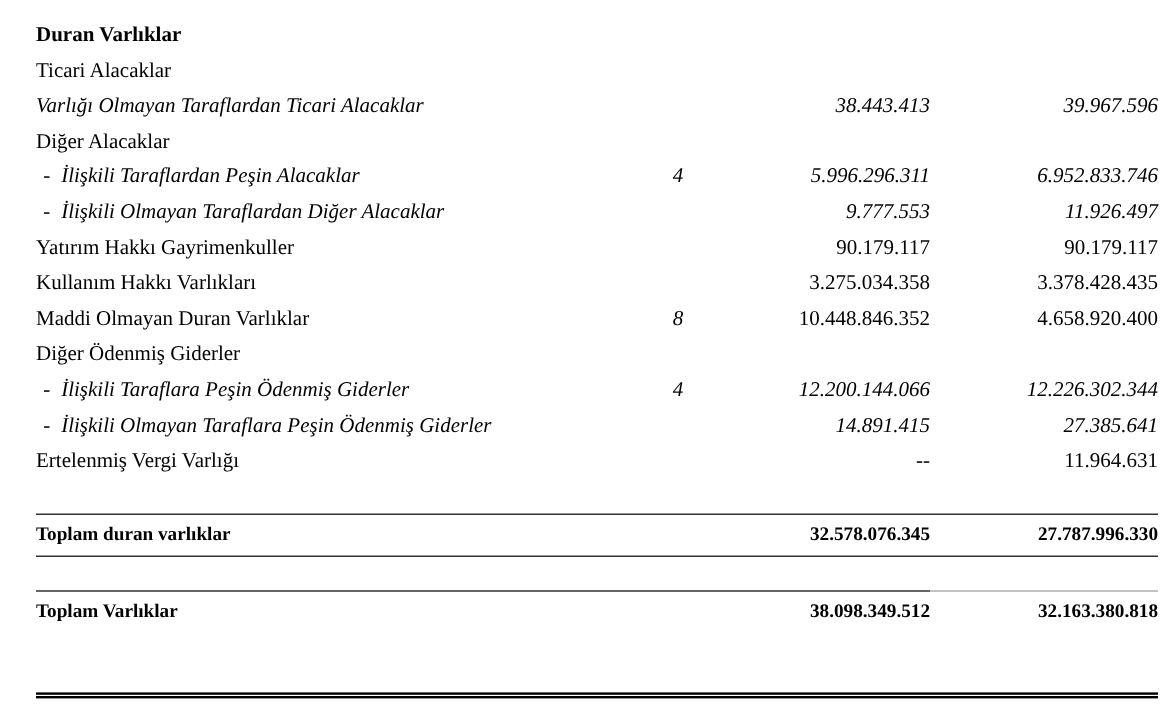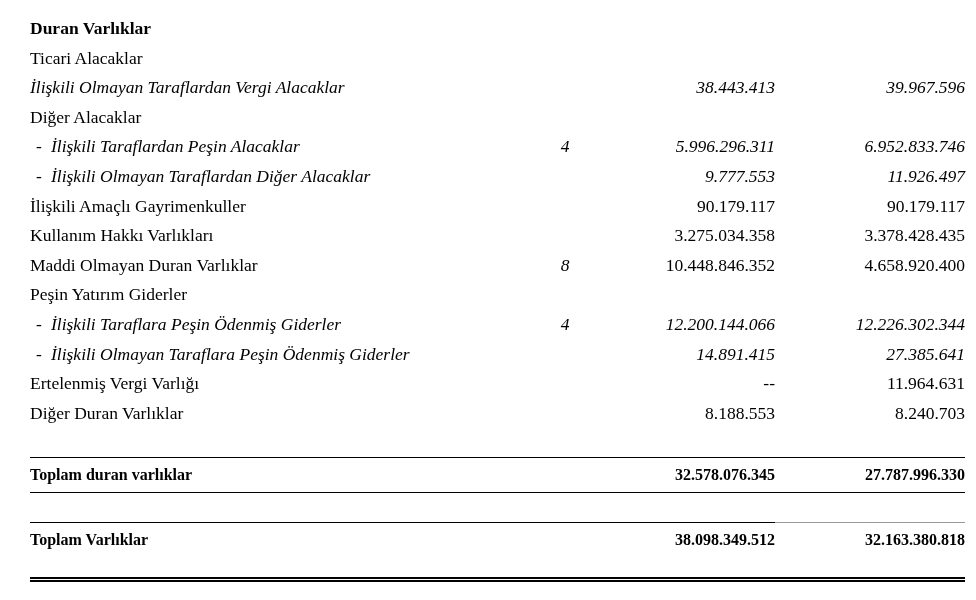--- a/index.html
+++ b/index.html
@@ -132,21 +132,21 @@
       </tr>
 
       <tr>
         <td class="label">Ticari Alacaklar</td>
         <td class="note"></td>
         <td class="num current"></td>
         <td class="num prior"></td>
       </tr>
 
       <tr>
-        <td class="label ital">İlişkili Olmayan Taraflardan Vergi Alacaklar</td>
+        <td class="label ital">Varlığı Olmayan Taraflardan Ticari Alacaklar</td>
         <td class="note"></td>
         <td class="num current ital">38.443.413</td>
         <td class="num prior ital">39.967.596</td>
       </tr>
 
       <tr>
         <td class="label">Diğer Alacaklar</td>
         <td class="note"></td>
         <td class="num current"></td>
         <td class="num prior"></td>
@@ -160,21 +160,21 @@
       </tr>
 
       <tr class="dash-row">
         <td class="label ital"><span class="dash">-</span><span>İlişkili Olmayan Taraflardan Diğer Alacaklar</span></td>
         <td class="note ital"></td>
         <td class="num current ital">9.777.553</td>
         <td class="num prior ital">11.926.497</td>
       </tr>
 
       <tr>
-        <td class="label">İlişkili Amaçlı Gayrimenkuller</td>
+        <td class="label">Yatırım Hakkı Gayrimenkuller</td>
         <td class="note"></td>
         <td class="num current">90.179.117</td>
         <td class="num prior">90.179.117</td>
       </tr>
 
 
       <tr>
         <td class="label">Kullanım Hakkı Varlıkları</td>
         <td class="note"></td>
         <td class="num current">3.275.034.358</td>
@@ -182,21 +182,21 @@
       </tr>
 
       <tr>
         <td class="label">Maddi Olmayan Duran Varlıklar</td>
         <td class="note ital">8</td>
         <td class="num current">10.448.846.352</td>
         <td class="num prior">4.658.920.400</td>
       </tr>
 
       <tr>
-        <td class="label">Peşin Yatırım Giderler</td>
+        <td class="label">Diğer Ödenmiş Giderler</td>
         <td class="note"></td>
         <td class="num current"></td>
         <td class="num prior"></td>
       </tr>
 
       <tr class="dash-row">
         <td class="label ital"><span class="dash">-</span><span>İlişkili Taraflara Peşin Ödenmiş Giderler</span></td>
         <td class="note ital">4</td>
         <td class="num current ital">12.200.144.066</td>
         <td class="num prior ital">12.226.302.344</td>
@@ -209,26 +209,20 @@
         <td class="num prior ital">27.385.641</td>
       </tr>
 
       <tr>
         <td class="label">Ertelenmiş Vergi Varlığı</td>
         <td class="note"></td>
         <td class="num current">--</td>
         <td class="num prior">11.964.631</td>
       </tr>
 
-      <tr>
-        <td class="label">Diğer Duran Varlıklar</td>
-        <td class="note"></td>
-        <td class="num current">8.188.553</td>
-        <td class="num prior">8.240.703</td>
-      </tr>
 
       <tr class="gap-row">
         <td></td>
         <td></td>
         <td></td>
         <td></td>
       </tr>
 
       <tr class="total-row rule-top rule-bottom">
         <td class="label">Toplam duran varlıklar</td>

